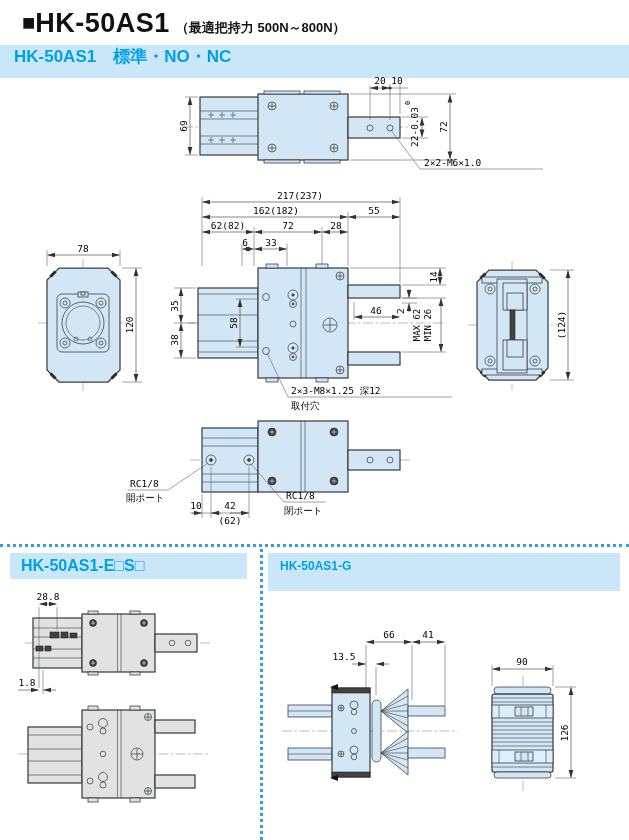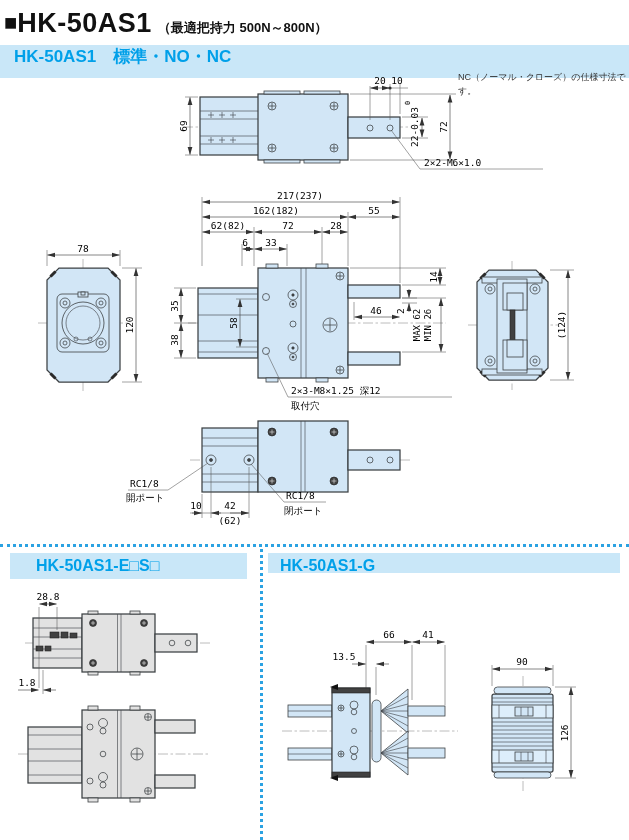--- a/index.html
+++ b/index.html
@@ -1,27 +1,27 @@
 <!DOCTYPE html>
 <html><head>
 <meta charset="utf-8">
 <style>
   html,body{margin:0;padding:0;background:#fff;}
   .page{position:relative;width:629px;height:840px;background:#fff;overflow:hidden;
         font-family:"Liberation Sans", sans-serif;}
   
-  .title-row{position:absolute;left:4px;top:8px;white-space:nowrap;}
+  .title-row{position:absolute;left:22px;top:8px;white-space:nowrap;}
   .title-marker{font-size:22px;color:#111;font-weight:bold;vertical-align:2px;}
   .title-model{font-size:27px;font-weight:bold;color:#111;letter-spacing:.5px;}
   .title-spec{font-size:13px;font-weight:bold;color:#111;margin-left:6px;}
   
   .bar{position:absolute;background:#c9e7f8;color:#00a0e9;font-weight:bold;}
   .bar1{left:0;top:45px;width:629px;height:33px;font-size:17px;line-height:23px;padding-left:14px;box-sizing:border-box;}
-  .bar2{left:10px;top:553px;width:237px;height:26px;font-size:16px;line-height:26px;padding-left:26px;box-sizing:border-box;}
-  .bar3{left:268px;top:553px;width:352px;height:20px;font-size:16px;line-height:26px;padding-left:12px;box-sizing:border-box;}
+  .bar2{left:10px;top:553px;width:237px;height:26px;font-size:16px;line-height:26px;padding-left:11px;box-sizing:border-box;}
+  .bar3{left:268px;top:553px;width:352px;height:38px;font-size:12px;line-height:26px;padding-left:12px;box-sizing:border-box;}
   
   .note{position:absolute;left:449px;top:71px;width:180px;font-size:9px;color:#333;line-height:1.5;}
   .note .l2{padding-left:9px;}
   
   .dot-h{position:absolute;left:0;top:544px;width:629px;height:0;border-top:3px dotted #2ba2e2;}
   .dot-v{position:absolute;left:260px;top:549px;height:291px;width:0;border-left:3px dotted #2ba2e2;}
   
   svg{position:absolute;}
   svg text{font-family:"DejaVu Sans Mono", monospace;font-size:9.5px;fill:#000;}
   svg text.tj{font-family:"DejaVu Sans", sans-serif;}
@@ -363,21 +363,20 @@
       <line class="dim" x1="192" y1="513" x2="201.5" y2="513" marker-end="url(#ar1)"></line>
       <line class="dim" x1="221" y1="513" x2="211.5" y2="513" marker-end="url(#ar1)"></line>
       <line class="dim" x1="230" y1="513" x2="248.5" y2="513" marker-end="url(#ar1)"></line>
       <text x="196" y="509" text-anchor="middle">10</text>
       <text x="230" y="509" text-anchor="middle">42</text>
       <text x="230" y="524" text-anchor="middle">(62)</text>
     </g>
   </svg>
 
   <div class="note">
-    <div class="l2">NC（ノーマル・クローズ）の仕様寸法です。</div>
   </div>
 
   <div class="dot-h"></div>
   <div class="dot-v"></div>
 
   <div class="bar bar2"><span>HK-50AS1-E□S□</span></div>
   <div class="bar bar3"><span>HK-50AS1-G</span></div>
 
   <svg id="svg2" style="left:0;top:585px" width="262" height="255" viewBox="0 585 262 255">
     <defs>

